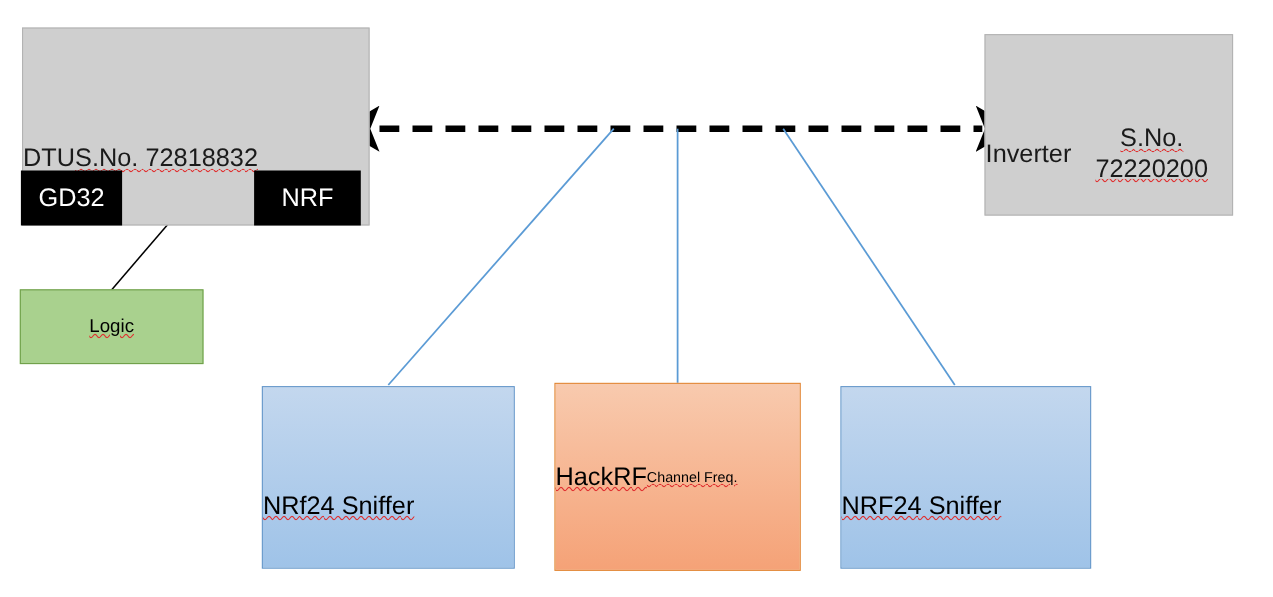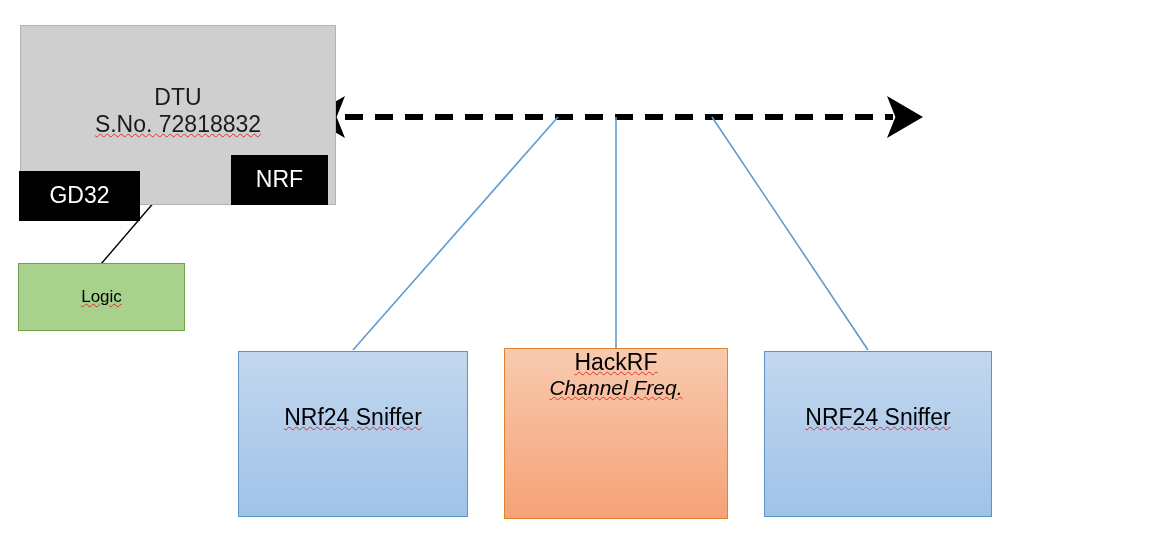--- a/index.html
+++ b/index.html
@@ -15,21 +15,21 @@
     position: relative;
     width: 1157px;
     height: 543px;
     background: #ffffff;
     overflow: hidden;
   }
   .node {
     position: absolute;
     box-sizing: border-box;
     display: flex;
-    flex-direction: column;
+    flex-direction: row;
     align-items: center;
     justify-content: center;
     text-align: center;
     line-height: 1.18;
     color: #000000;
   }
 
   
   .grey-block {
     background: #cfcfcf;
@@ -40,21 +40,21 @@
   #dtu-block  { left: 20px;  top: 25px;  width: 316px; height: 180px; justify-content: flex-start; padding-top: 58px; }
   #inverter-block { left: 895px; top: 31px; width: 226px; height: 165px; justify-content: flex-start; padding-top: 52px; }
 
   
   .chip-block {
     background: #000000;
     color: #ffffff;
     font-size: 23px;
     border: none;
   }
-  #gd32-block { left: 19px;  top: 155px; width: 121px; height: 50px; margin-top: 16px; }
+  #gd32-block { left: 19px;  top: 155px; width: 92px; height: 50px; }
   #nrf-block  { left: 231px; top: 155px; width: 97px; height: 50px; }
 
   
   #logic-block {
     left: 18px; top: 263px; width: 167px; height: 68px;
     background: #a9d18e;
     border: 1px solid #71a14b;
     font-size: 17px;
   }
 
@@ -67,21 +67,21 @@
     border: 1px solid #5f93c8;
   }
   .orange-block {
     background: linear-gradient(180deg, #f8caae 0%, #f5a277 100%);
     border: 1px solid #e1832f;
   }
   #sniffer-left-block  { left: 238px; top: 351px; width: 230px; height: 166px; justify-content: flex-start; padding-top: 52px; }
   #hackrf-block        { left: 504px; top: 348px; width: 224px; height: 171px; justify-content: flex-start; }
   #sniffer-right-block { left: 764px; top: 351px; width: 228px; height: 166px; justify-content: flex-start; padding-top: 52px; }
 
-  .sub-line { font-size: 21px; font-style: italic; }
+  .sub-line { font-size: 13px; }
   .spell { text-decoration: underline; text-decoration-color: #e03030;
            text-decoration-style: wavy; text-decoration-thickness: 1px;
            text-underline-offset: 1px; }
 
   svg.overlay {
     position: absolute;
     left: 0; top: 0;
     width: 1157px; height: 543px;
     pointer-events: none;
   }
@@ -128,20 +128,24 @@
   </div>
 
   <div class="node chip-block" id="nrf-block">
     <div>NRF</div>
   </div>
 
   <div class="node" id="logic-block">
     <div><span class="spell">Logic</span></div>
   </div>
 
+  <div class="node grey-block" id="inverter-block">
+    <div>Inverter</div>
+    <div><span class="spell">S.No. 72220200</span></div>
+  </div>
 
   <div class="node device-block blue-block" id="sniffer-left-block">
     <div><span class="spell">NRf24 Sniffer</span></div>
   </div>
 
   <div class="node device-block orange-block" id="hackrf-block">
     <div><span class="spell">HackRF</span></div>
     <div class="sub-line"><span class="spell">Channel Freq.</span></div>
   </div>
 

